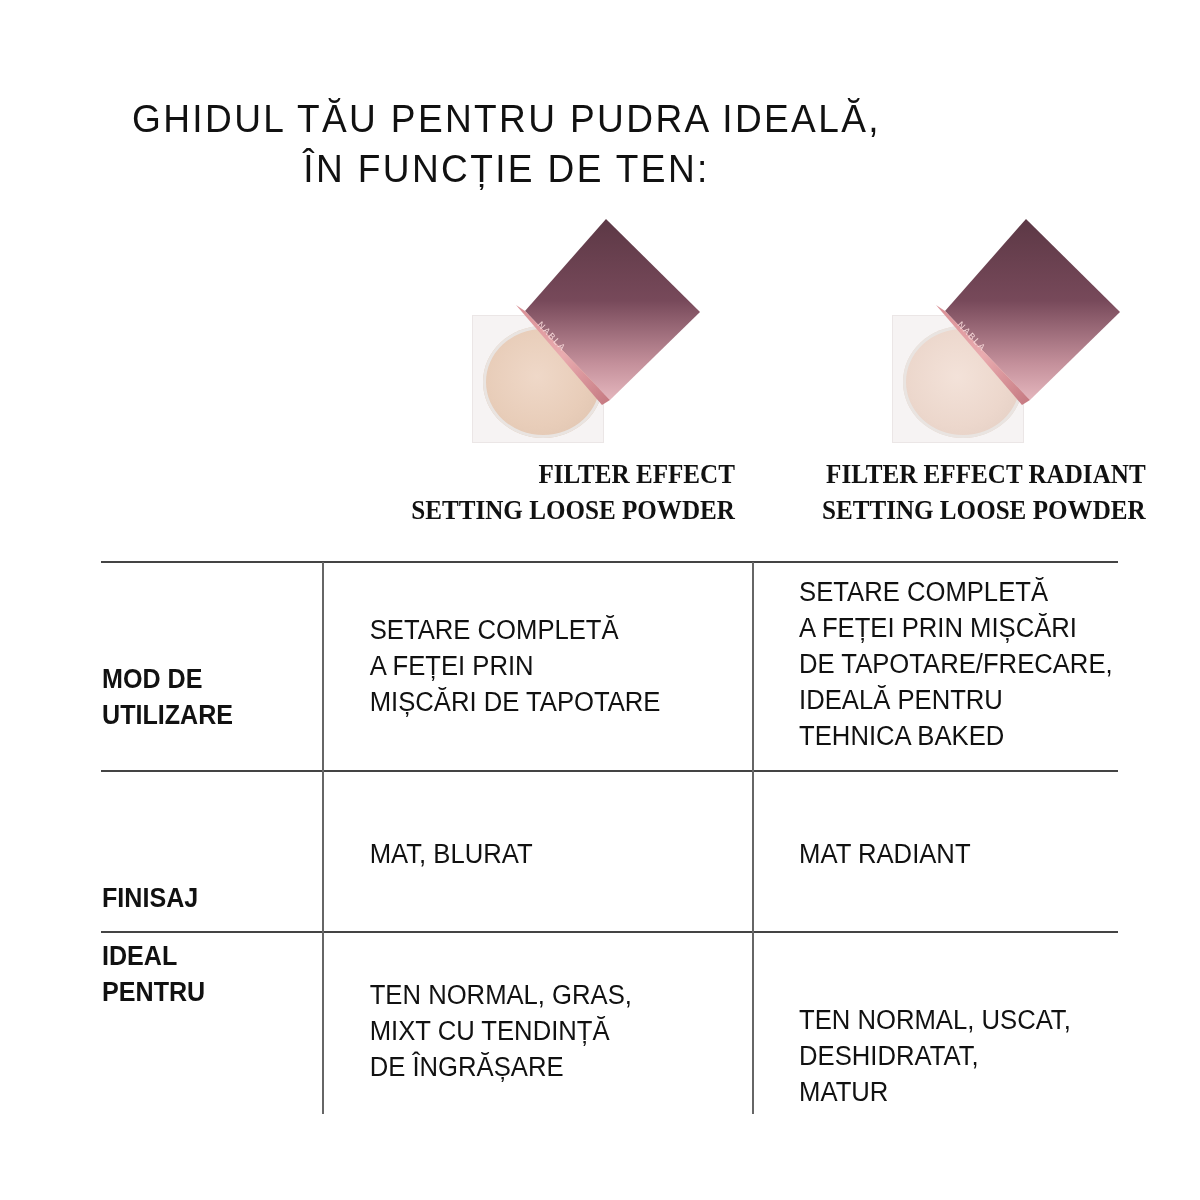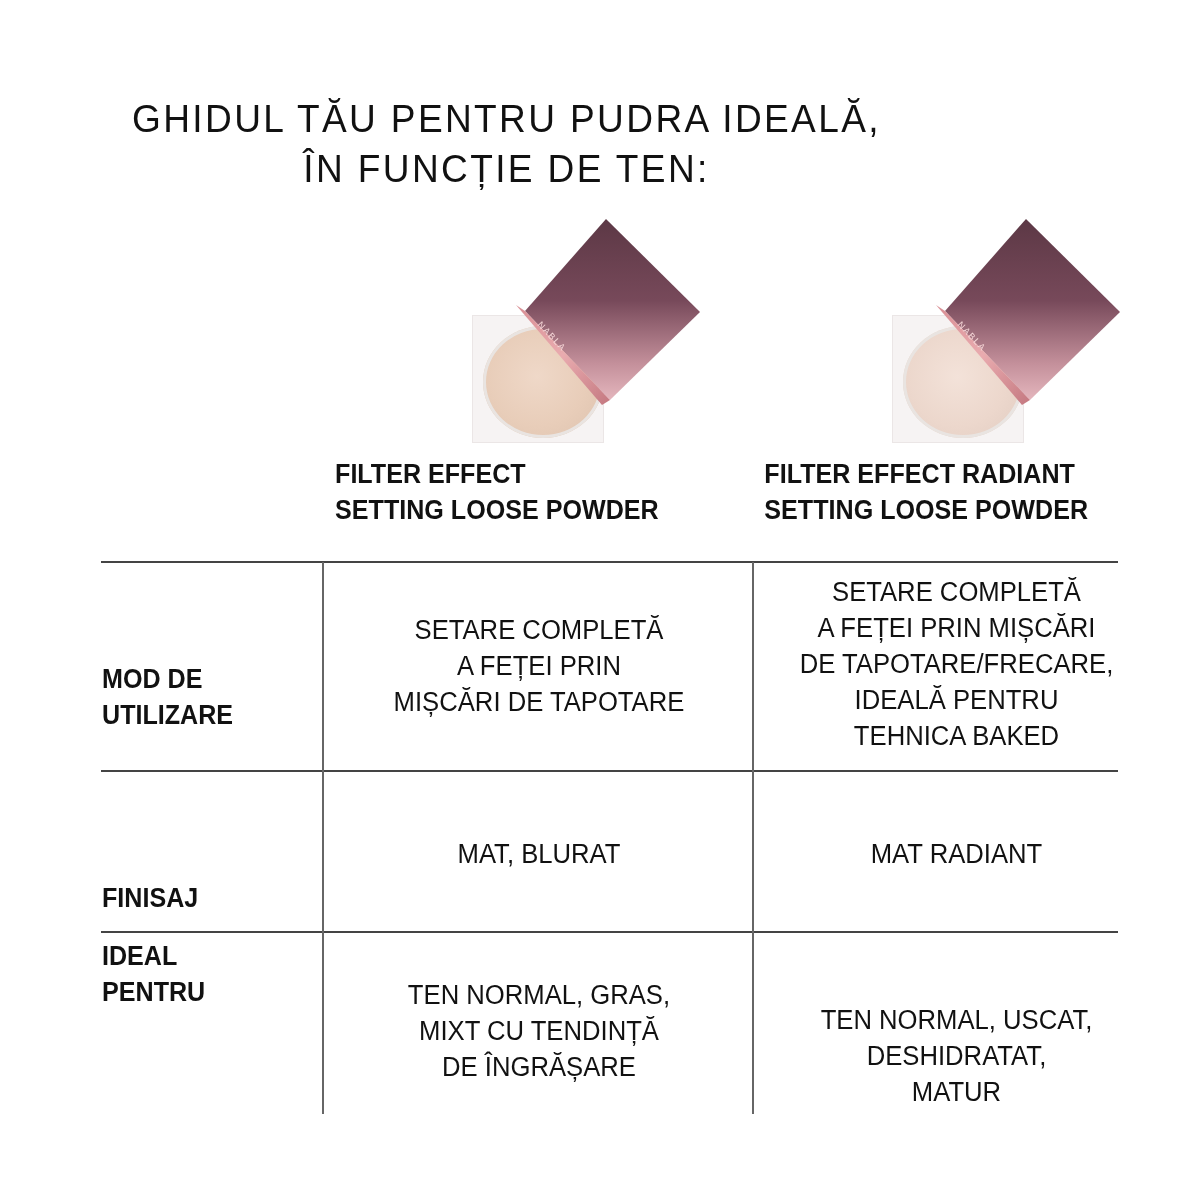--- a/index.html
+++ b/index.html
@@ -10,30 +10,30 @@
     .title div { transform: scaleX(0.95); }
     .product { position: absolute; top: 215px; width: 240px; height: 230px; }
     .p1 { left: 465px; }
     .p2 { left: 885px; }
     .jar { position: absolute; left: 7px; top: 100px; width: 132px; height: 128px;
            background: #f6f3f3; border: 1px solid #ebe6e6; box-sizing: border-box; }
     .powder { position: absolute; left: 10px; top: 10px; width: 120px; height: 112px; border-radius: 50%;
               box-shadow: inset 0 0 0 3px #e9e4e1; }
     .p1 .powder { background: radial-gradient(circle at 45% 45%, #efd8c8 0%, #e8cdb9 55%, #dcc1ad 100%); }
     .p2 .powder { background: radial-gradient(circle at 45% 45%, #f3e2d9 0%, #ecd7cc 55%, #e0cbc0 100%); }
-    .pname { position: absolute; top: 456px; text-align: left; font-weight: 700;
-             font-size: 27px; line-height: 36px; }
+    .pname { position: absolute; top: 456px; text-align: right; font-weight: 700;
+             font-size: 27px; line-height: 36px; font-family: Liberation Serif, serif; }
     .pname div { transform: scaleX(0.93); }
     .pn1 { left: 320px; width: 430px; }
     .pn2 { left: 750px; width: 410px; }
     .hline { position: absolute; left: 101px; width: 1017px; height: 2px; background: #444; }
     .vline { position: absolute; width: 2px; background: #666; top: 562px; height: 552px; }
     .rowlabel { position: absolute; left: 102px; font-weight: 700; font-size: 27px; line-height: 36px; }
     .rowlabel div { transform: scaleX(0.93); transform-origin: left center; }
-    .cell { position: absolute; text-align: center; font-size: 27px; line-height: 36px; }
+    .cell { position: absolute; font-size: 27px; line-height: 36px; margin-left: 34px; }
     .cell div { transform: scaleX(0.95); }
     .c1 { left: 325px; width: 428px; }
     .c2 { left: 755px; width: 403px; }
   </style>
 </head>
 <body>
 
 <div class="title">
   <div>GHIDUL TĂU PENTRU PUDRA IDEALĂ,</div>
   <div>ÎN FUNCȚIE DE TEN:</div>

